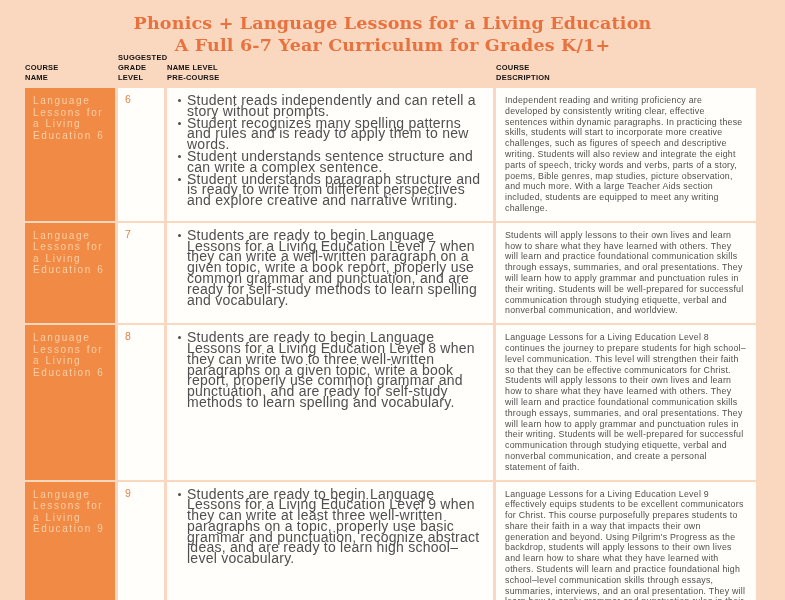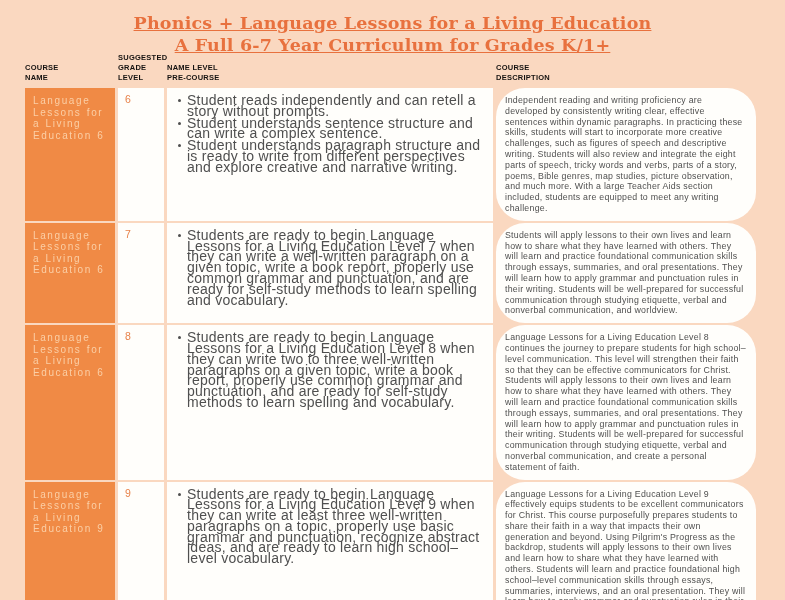--- a/index.html
+++ b/index.html
@@ -19,21 +19,20 @@
     text-align: center;
     padding-top: 12px;
     line-height: 22px;
   }
   .title-line {
     font-family: "DejaVu Serif", "Liberation Serif", serif;
     font-weight: bold;
     font-size: 17.5px;
     color: #e8713e;
     letter-spacing: 0.2px;
-    text-decoration: underline;
   }
   .grid {
     position: absolute;
     left: 25px;
     top: 52px;
     width: 732px;
     display: grid;
     grid-template-columns: 90px 46px 326px 260px;
     grid-auto-rows: min-content;
     column-gap: 3px;
@@ -86,21 +85,21 @@
   }
   .cell-skills li::before {
     content: "";
     position: absolute;
     left: -9px;
     top: 4px;
     width: 3px; height: 3px;
     border-radius: 50%;
     background: #4f4f4f;
   }
-  .cell-desc { padding: 7px 10px 7px 9px; border-radius: 29px; }
+  .cell-desc { padding: 7px 10px 7px 9px; }
   .desc-text {
     font-size: 8.8px;
     line-height: 10.8px;
     color: #4f4f4f;
     letter-spacing: 0.25px;
   }
   
   .r0 { min-height: 112px; }
   .r1 { min-height: 85px; }
   .r2 { min-height: 133px; }
@@ -137,20 +136,21 @@
 
   <div class="cell cell-course r0">
     <div class="course-name">Language Lessons for a Living Education 6</div>
   </div>
   <div class="cell cell-grade r0">
     <div class="grade-num">6</div>
   </div>
   <div class="cell cell-skills r0">
     <ul>
           <li>Student reads independently and can retell a story without prompts.</li>
+          <li>Student recognizes many spelling patterns and rules and is ready to apply them to new words.</li>
           <li>Student understands sentence structure and can write a complex sentence.</li>
           <li>Student understands paragraph structure and is ready to write from different perspectives and explore creative and narrative writing.</li>
         </ul>
   </div>
   <div class="cell cell-desc r0">
     <div class="desc-text">Independent reading and writing proficiency are developed by consistently writing clear, effective sentences within dynamic paragraphs. In practicing these skills, students will start to incorporate more creative challenges, such as figures of speech and descriptive writing. Students will also review and integrate the eight parts of speech, tricky words and verbs, parts of a story, poems, Bible genres, map studies, picture observation, and much more. With a large Teacher Aids section included, students are equipped to meet any writing challenge.</div>
   </div>
 
   <div class="cell cell-course r1">
     <div class="course-name">Language Lessons for a Living Education 6</div>

